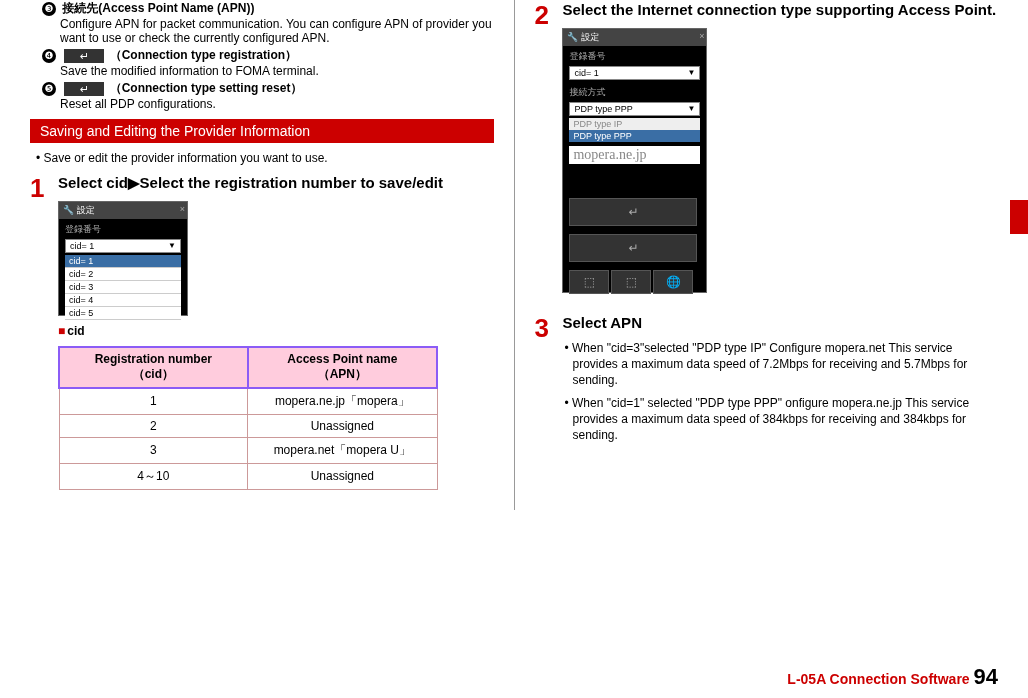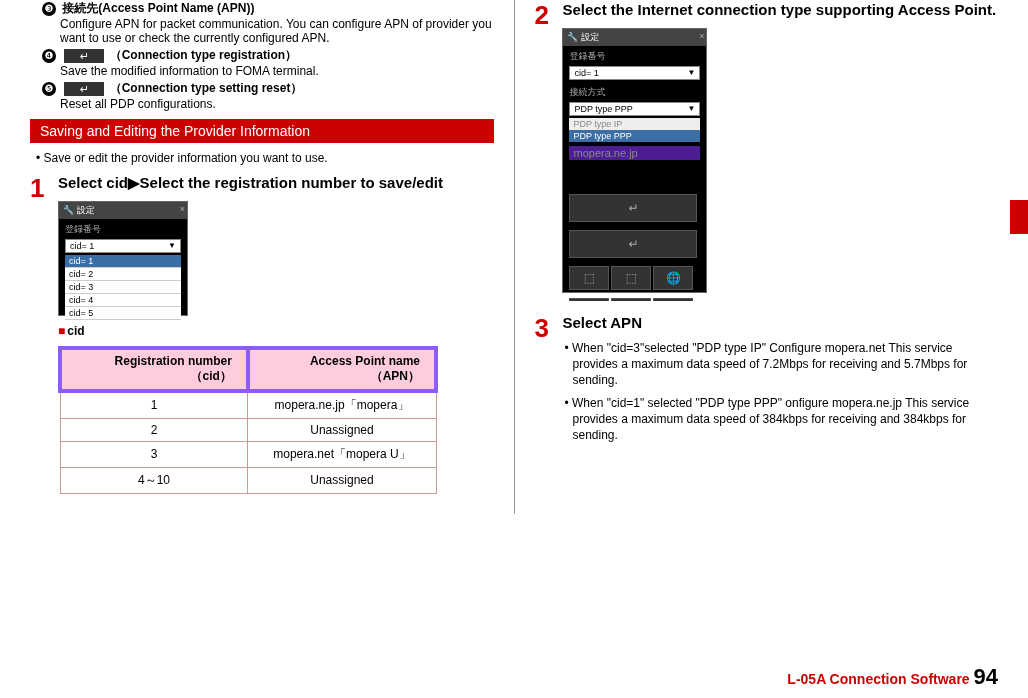--- a/index.html
+++ b/index.html
@@ -31,32 +31,32 @@
   .shot-input { background: #fff; color: #000; font-size: 9px; padding: 1px 4px; margin: 2px 6px; display: flex; justify-content: space-between; border: 1px solid #888; }
   .shot-arrow { font-size: 8px; }
   .shot-dropdown { background: #fff; margin: 0 6px; font-size: 9px; }
   .shot-dd-item { padding: 1px 4px; border-bottom: 1px solid #ccc; }
   .shot-dd-sel { background: #3a6ea5; color: #fff; }
   
   .shot2 { width: 145px; height: 265px; }
   .shot2 .shot-dropdown2 { background: #eee; margin: 2px 6px; font-size: 9px; }
   .shot2 .dd2-item { padding: 1px 4px; color: #888; }
   .shot2 .dd2-sel { background: #3a6ea5; color: #fff; }
-  .shot2 .shot-input2 { background: #4c1d95; color: #888; font-size: 11px; padding: 1px 4px; margin: 4px 6px; }
+  .shot2 .shot-input2 { background: #ffffff; color: #888; font-size: 14px; padding: 1px 4px; margin: 4px 6px; font-family: Liberation Serif, serif; }
   .icon-row { display: flex; gap: 2px; padding: 4px 6px; }
   .icon-btn { width: 40px; height: 24px; background: #333; border: 1px solid #555; display: flex; align-items: center; justify-content: center; color: #aaa; font-size: 12px; }
   .icon-big { width: 128px; height: 28px; }
   
   .red-sq { color: #c00; font-weight: bold; margin-right: 2px; }
   .cid-block { margin-left: 28px; margin-bottom: 8px; }
   .cid-desc { margin-left: 12px; }
   .cid-bullet { margin-left: 12px; margin-top: 4px; padding-left: 8px; text-indent: -8px; }
   
   table.apn { border-collapse: collapse; margin: 8px 0 8px 28px; width: 380px; }
-  table.apn th { background: #fcd; border: 4px solid #8b5cf6; padding: 4px 14px; font-size: 12px; text-align: right; }
+  table.apn th { background: #fcd; border: 2px solid #8b5cf6; padding: 4px 14px; font-size: 12px; text-align: center; }
   table.apn td { border: 1px solid #c99; padding: 4px 6px; font-size: 12px; text-align: center; }
   
   .step3-body { margin-left: 28px; }
   .step3-bullet { padding-left: 10px; text-indent: -8px; margin-bottom: 6px; font-size: 12px; line-height: 1.35; }
   
   .edge-tab { position: absolute; right: 0; top: 200px; width: 18px; height: 34px; background: #c00; }
   
   .footer { position: absolute; bottom: 8px; right: 30px; font-size: 14px; }
   .footer-text { color: #c00; font-weight: bold; margin-right: 0; }
   .footer-num { font-size: 22px; font-weight: bold; }

